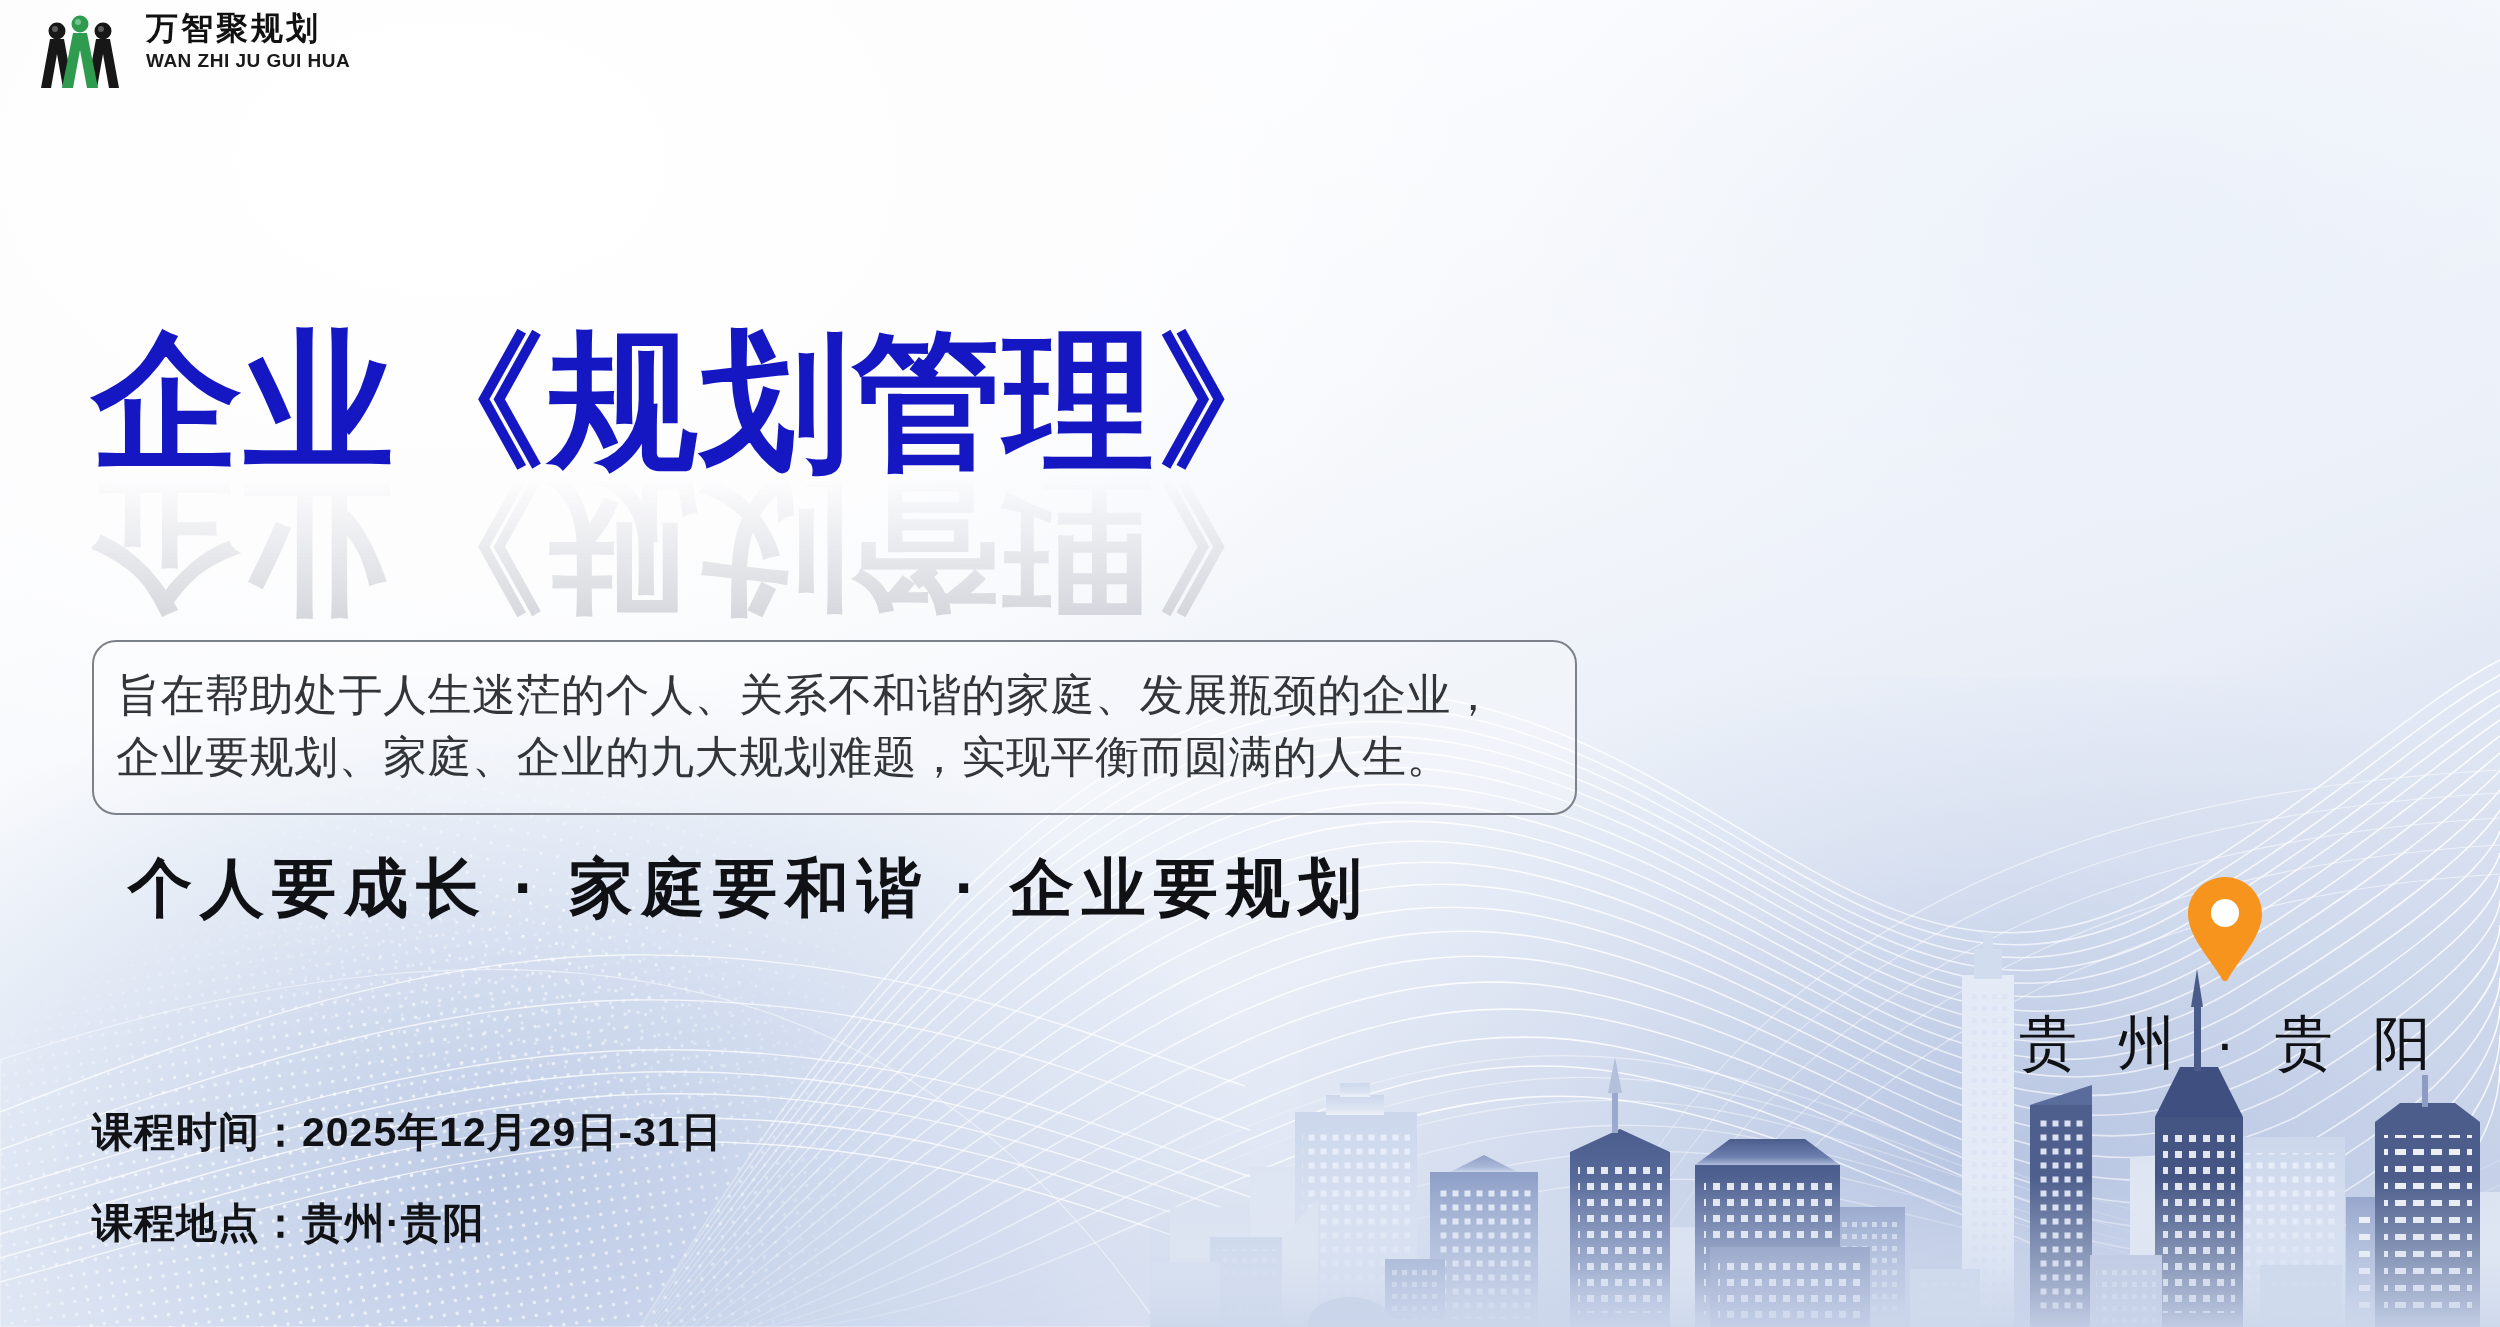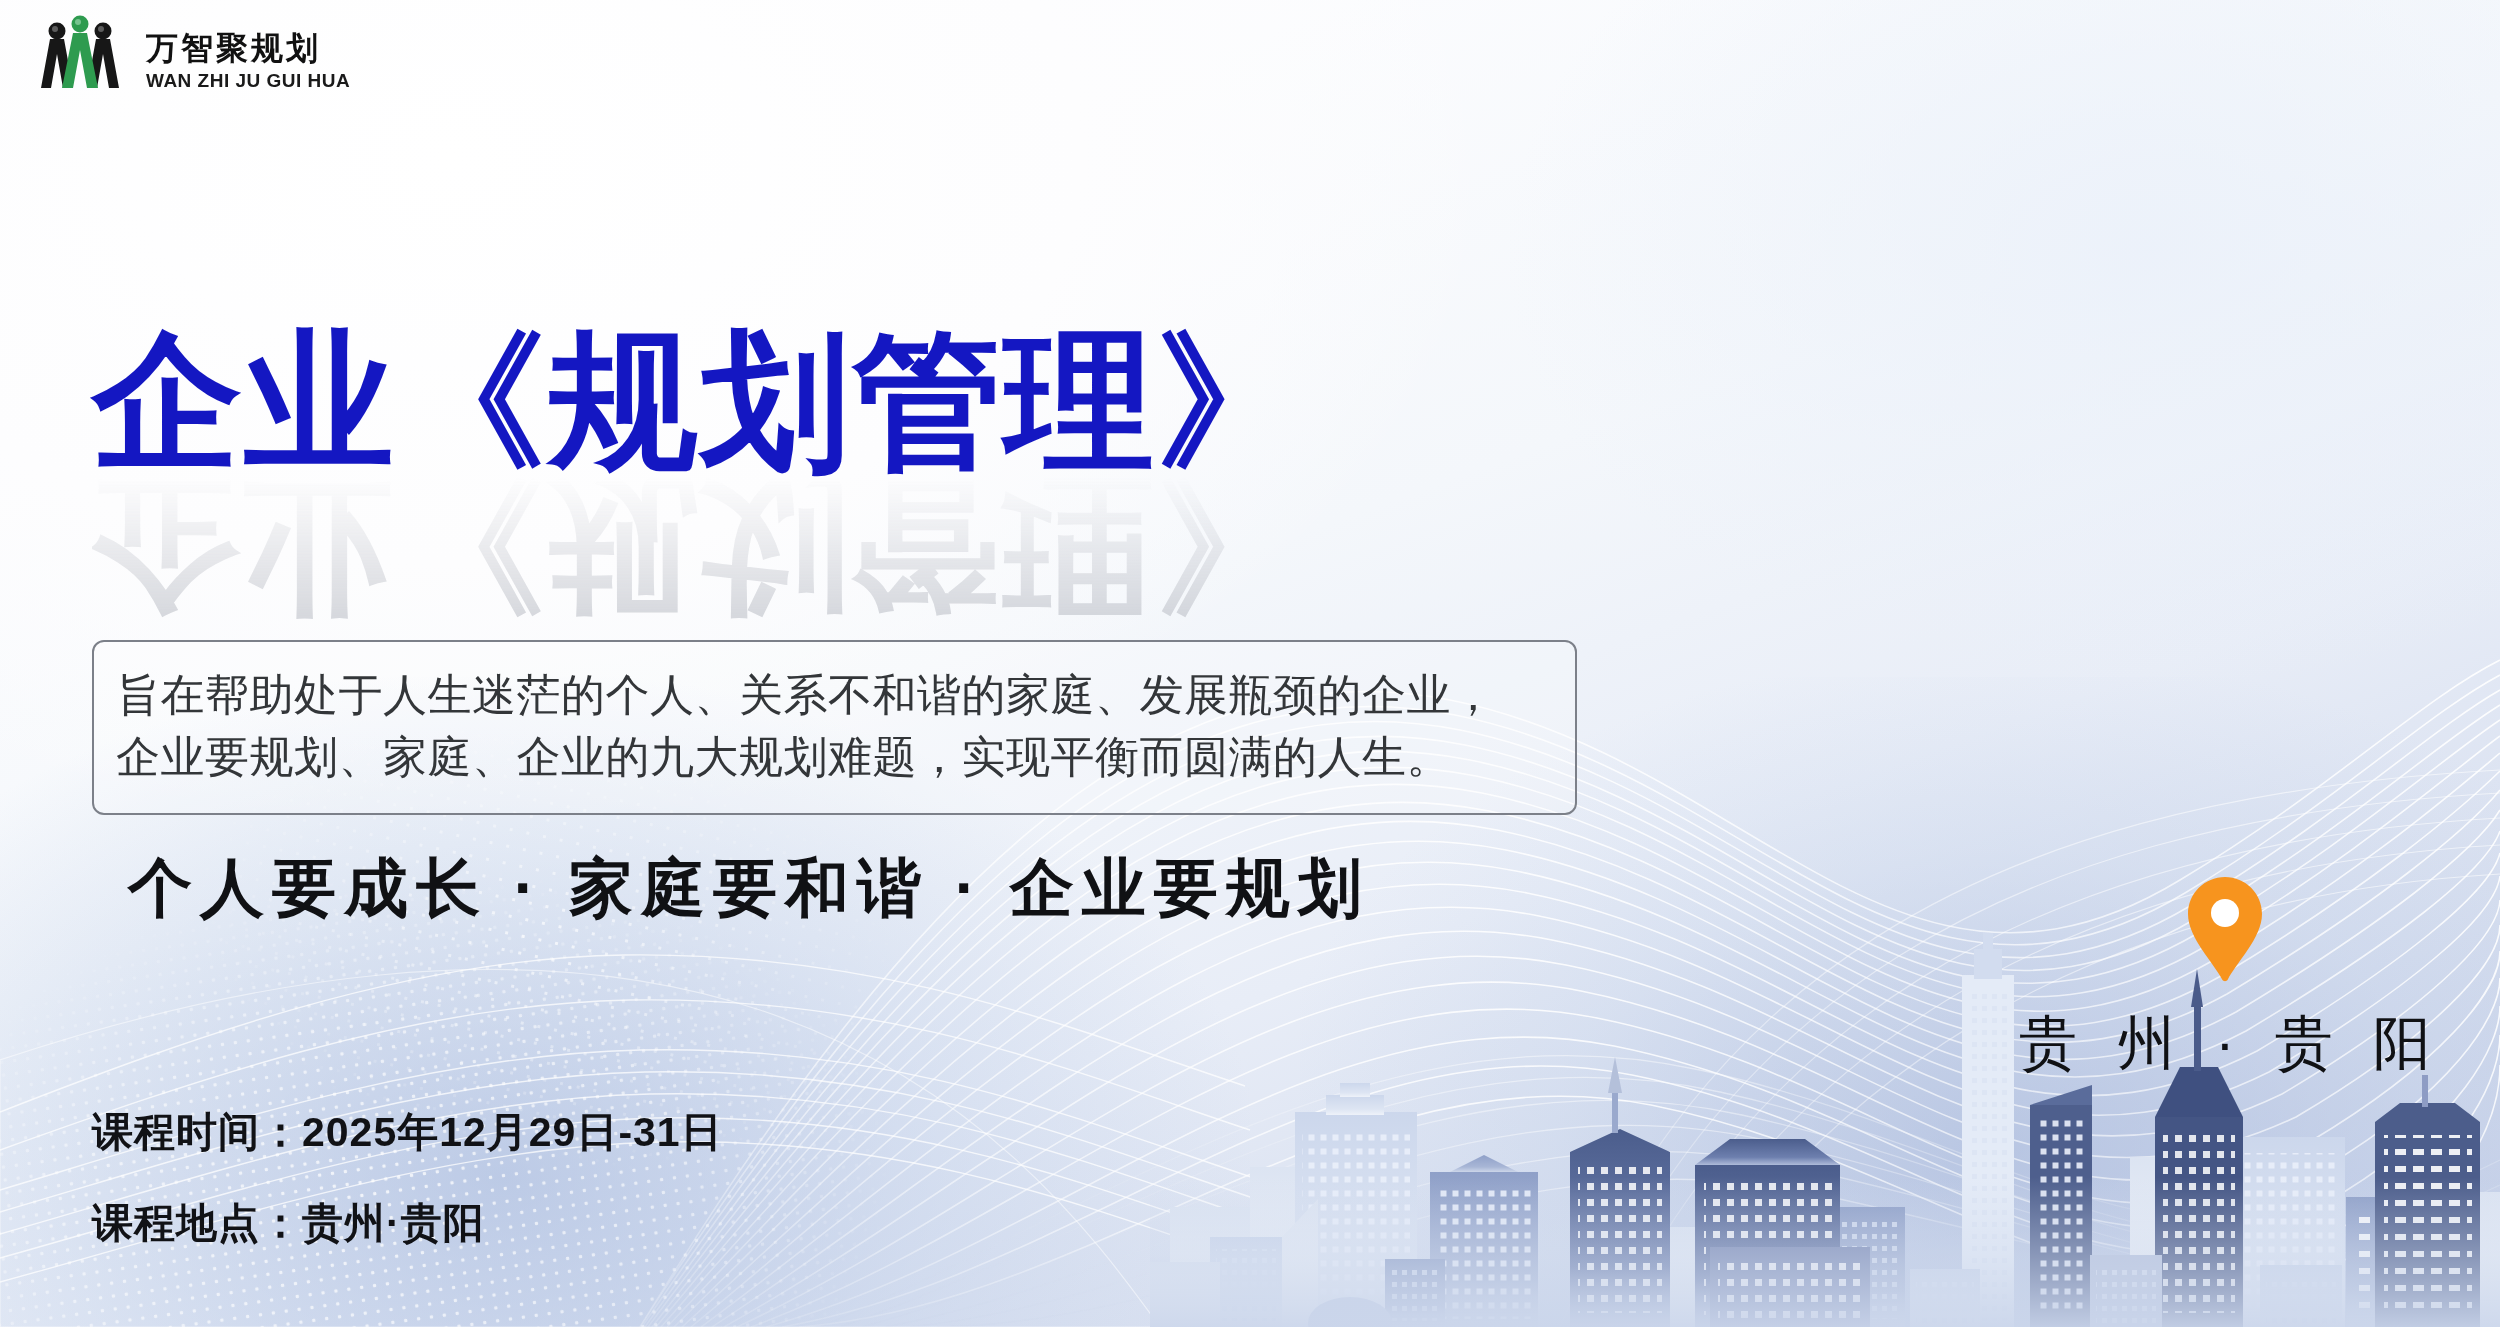--- a/index.html
+++ b/index.html
@@ -52,21 +52,21 @@
     -webkit-mask-image:radial-gradient(ellipse 480px 300px at 45% 50%, #000 0%, rgba(0,0,0,0) 78%);
     mask-image:radial-gradient(ellipse 480px 300px at 45% 50%, #000 0%, rgba(0,0,0,0) 78%);
     transform:rotate(12deg);
   }
 
   svg.waves { position:absolute; inset:0; width:2500px; height:1327px; }
 
   
   #logo-block {
     position:absolute; left:30px; top:12px;
-    display:flex; align-items:flex-end; gap:16px;
+    display:flex; align-items:flex-start; gap:16px;
     z-index:30;
   }
   #logo-mark { width:100px; height:78px; display:block; }
   .logo-text-wrap { display:flex; flex-direction:column; justify-content:center; line-height:1; }
   #logo-cn {
     font-family:"Liberation Serif", serif;
     font-size:32px; font-weight:700; color:#111; letter-spacing:3px;
     white-space:nowrap;
   }
   #logo-en {
@@ -92,21 +92,21 @@
     margin-top:-18px;
     -webkit-mask-image:linear-gradient(to top, rgba(0,0,0,0) 8%, rgba(0,0,0,.55) 72%, rgba(0,0,0,.8) 100%);
     mask-image:linear-gradient(to top, rgba(0,0,0,0) 8%, rgba(0,0,0,.55) 72%, rgba(0,0,0,.8) 100%);
     opacity:.75;
   }
 
   
   #desc-box {
     position:absolute; left:92px; top:640px;
     width:1485px; padding:22px 26px 24px 22px;
-    border:2px solid #7c8089; border-radius:12px;
+    border:2px solid #7c8089; border-radius:24px;
     background:rgba(255,255,255,.22);
     z-index:25;
   }
   .desc-line {
     font-family:"Liberation Sans", sans-serif;
     font-size:44px; font-weight:400; color:#333639;
     line-height:1.42; letter-spacing:.5px; white-space:nowrap;
   }
 
   

